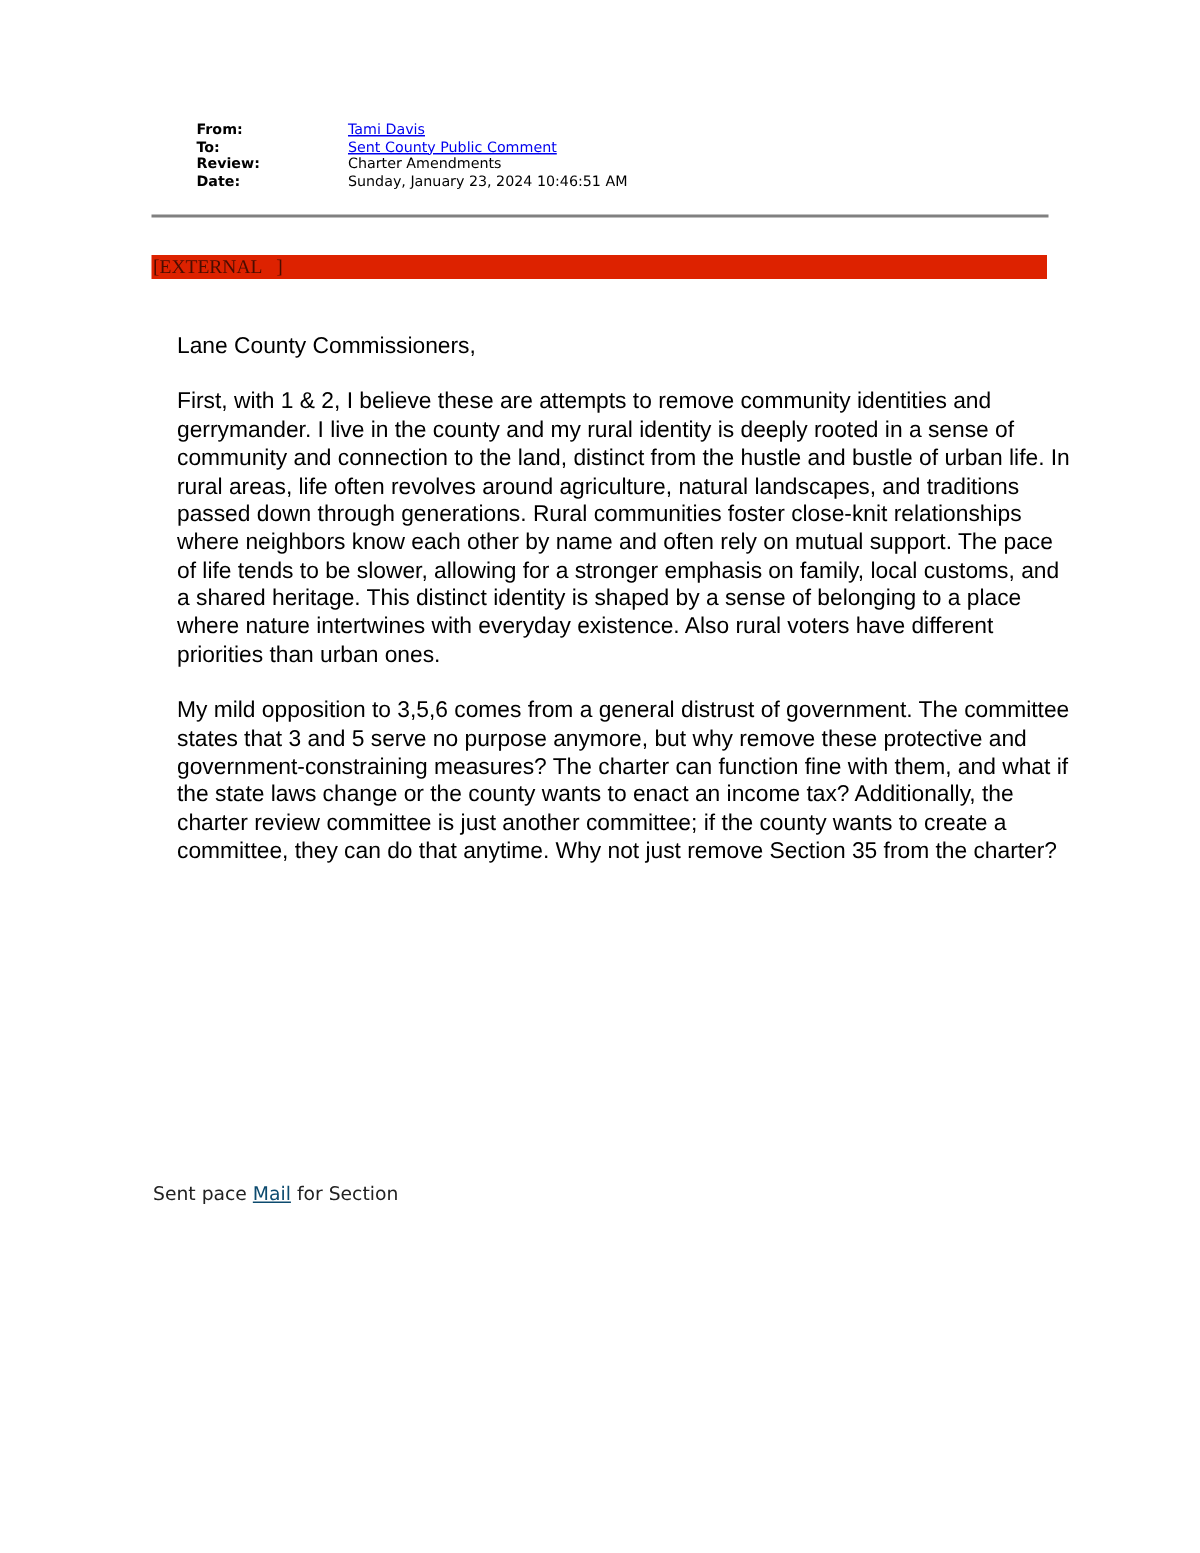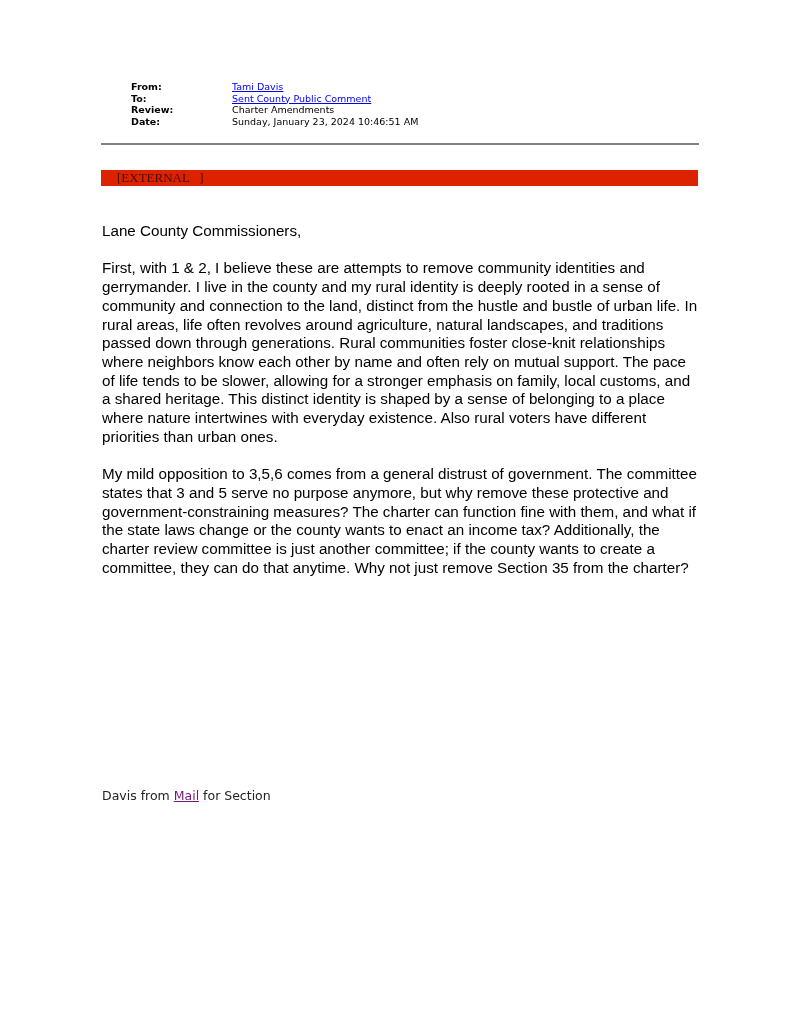--- a/index.html
+++ b/index.html
@@ -50,46 +50,46 @@
       top: 170px;
       width: 597px;
       height: 16px;
       background: #dd2200;
       font-family: "Liberation Serif", serif;
       font-size: 13px;
       line-height: 16px;
       color: #4a0d00;
       white-space: pre;
       box-sizing: border-box;
-      padding-left: 16px;
+      padding-left: 1px;
     }
     .body-text {
       position: absolute;
-      left: 102px;
+      left: 118px;
       top: 222px;
       width: 600px;
       font-family: "Liberation Sans", sans-serif;
       font-size: 15.2px;
       line-height: 18.7px;
     }
     .body-text p {
       margin: 0 0 18.7px 0;
     }
     .sig p { margin: 0; }
     .sent-from {
       position: absolute;
       left: 102px;
       top: 788px;
       font-family: "DejaVu Sans", sans-serif;
       font-size: 12.5px;
       color: #222222;
       white-space: nowrap;
     }
     .sent-from a {
-      color: #701a75;
+      color: #0c4a6e;
       text-decoration: underline;
     }
   </style>
 </head>
 <body>
 
 <div class="header">
   <div class="header-row">
     <span class="header-label">From:</span>
     <span class="header-value"><a href="#">Tami Davis</a></span>
@@ -111,13 +111,13 @@
 <div class="rule"></div>
 
 <div class="external-banner">[EXTERNAL   ]</div>
 
 <div class="body-text">
   <p>Lane County Commissioners,</p>
   <p>First, with 1 &amp; 2, I believe these are attempts to remove community identities and gerrymander. I live in the county and my rural identity is deeply rooted in a sense of community and connection to the land, distinct from the hustle and bustle of urban life. In rural areas, life often revolves around agriculture, natural landscapes, and traditions passed down through generations. Rural communities foster close-knit relationships where neighbors know each other by name and often rely on mutual support. The pace of life tends to be slower, allowing for a stronger emphasis on family, local customs, and a shared heritage. This distinct identity is shaped by a sense of belonging to a place where nature intertwines with everyday existence. Also rural voters have different priorities than urban ones.</p>
   <p>My mild opposition to 3,5,6 comes from a general distrust of government. The committee states that 3 and 5 serve no purpose anymore, but why remove these protective and government-constraining measures? The charter can function fine with them, and what if the state laws change or the county wants to enact an income tax? Additionally, the charter review committee is just another committee; if the county wants to create a committee, they can do that anytime. Why not just remove Section 35 from the charter?</p>
 </div>
 
-<div class="sent-from"><span>Davis from </span><a href="#">Mail</a><span> for Section</span></div>
+<div class="sent-from"><span>Sent pace </span><a href="#">Mail</a><span> for Section</span></div>
 
 </body></html>

